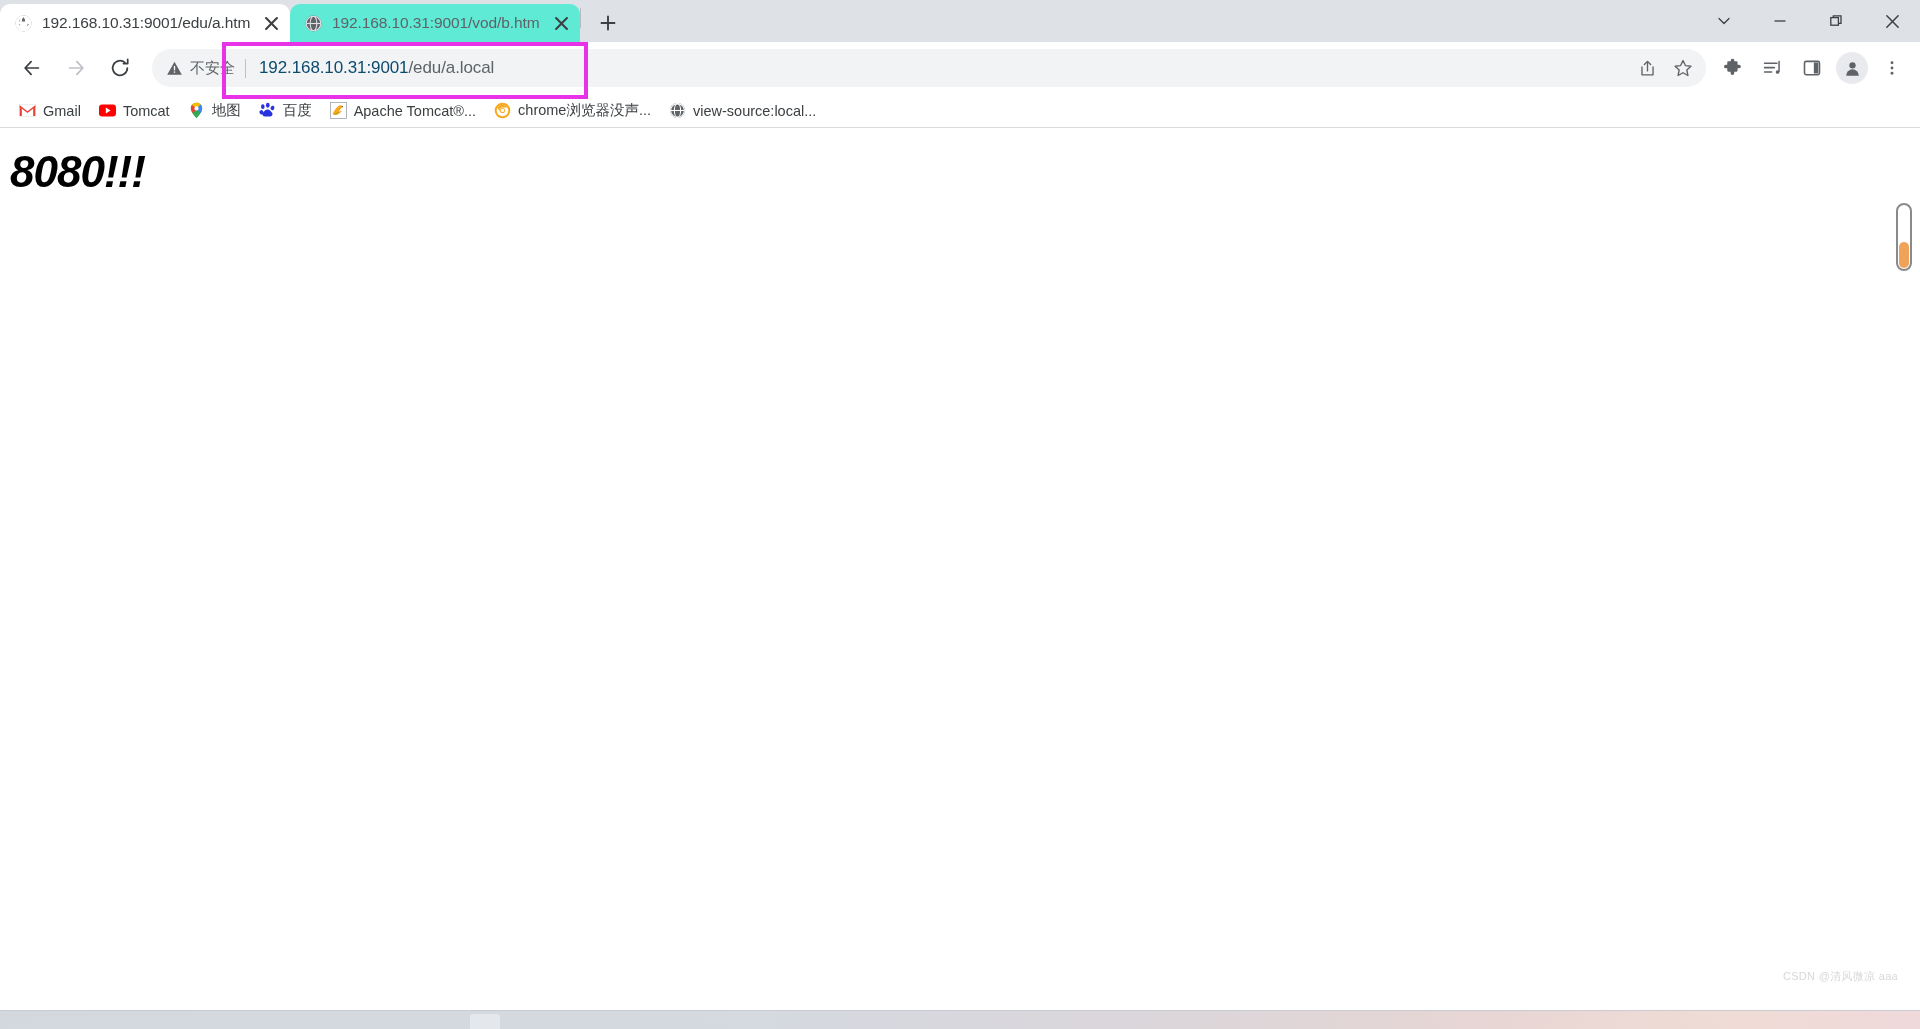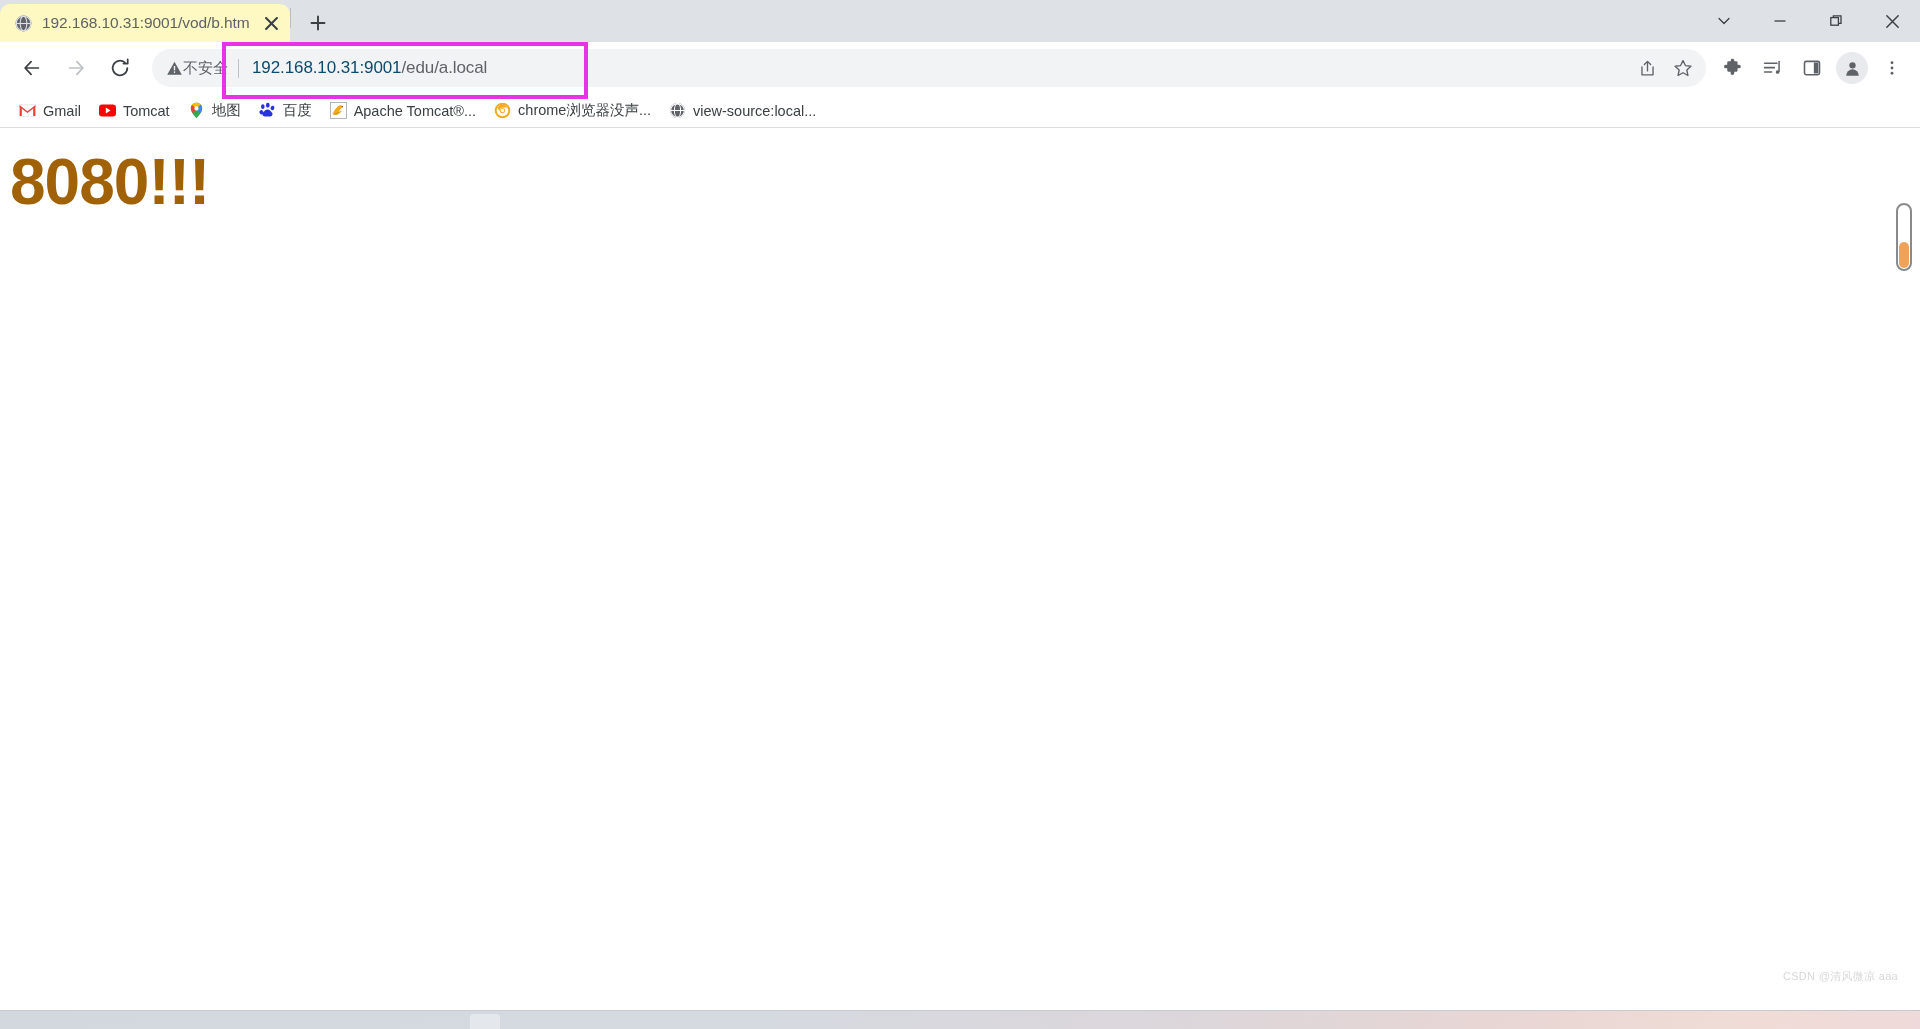--- a/index.html
+++ b/index.html
@@ -30,21 +30,21 @@
     width: 290px;
     display: flex;
     align-items: center;
     padding: 0 8px 0 14px;
     border-radius: 10px 10px 0 0;
     position: relative;
     gap: 9px;
     flex: 0 0 auto;
   }
   .tab.active { background: #ffffff; }
-  .tab.inactive { background: #fef9c3; }
+  .tab.inactive { background: #5eead4; }
   .tab-favicon {
     width: 19px; height: 19px;
     flex: 0 0 19px;
     display: flex; align-items: center; justify-content: center;
   }
   .tab-title {
     flex: 1 1 auto;
     font-size: 15.5px;
     color: #3c4043;
     white-space: nowrap;
@@ -112,20 +112,21 @@
     border-radius: 19px;
     display: flex;
     align-items: center;
     padding: 0 6px 0 14px;
     position: relative;
     min-width: 0;
   }
   .secbadge {
     display: flex;
     align-items: center;
+    gap: 7px;
     flex: 0 0 auto;
     padding-right: 10px;
   }
   .secbadge-text {
     font-size: 15px;
     color: #5f6368;
   }
   .omni-divider {
     width: 1px;
     height: 19px;
@@ -204,26 +205,27 @@
   }
 
   
   .page {
     flex: 1 1 auto;
     background: #ffffff;
     position: relative;
     overflow: hidden;
   }
   .page-h1 {
-    font-size: 64px;
+    font-size: 44px;
     font-weight: bold;
-    color: #a16207;
+    color: #000000;
     margin: 21px 0 0 10px;
     letter-spacing: -1px;
     line-height: 1.05;
+    font-style: italic;
   }
 
   
   .scroll-pill {
     position: absolute;
     right: 8px;
     top: 75px;
     width: 16px;
     height: 68px;
     border: 2px solid #8a8a8a;
@@ -284,20 +286,37 @@
   }
   svg { display: block; }
 </style>
 </head>
 <body>
 
 <div class="browser">
 
   <div class="tabstrip">
 
+    <div class="tab active">
+      <span class="tab-favicon">
+        <svg width="19" height="19" viewBox="0 0 24 24">
+          <circle cx="12" cy="12" r="10" fill="#5f6368"></circle>
+          <path d="M12 2a10 10 0 0 0 0 20 10 10 0 0 0 0-20zm0 2.2c1.2 1.1 2 3.3 2.1 5.3h-4.2c.1-2 .9-4.2 2.1-5.3zM6.6 9.5c.3-1.6 1.2-3 2.4-3.9-.5 1.1-.9 2.5-1 3.9H6.6zm-.5 2.5h1.8c.1 1.4.4 2.8 1 3.9a6 6 0 0 1-2.8-3.9zm11 0h1.8a6 6 0 0 1-2.8 3.9c.6-1.1.9-2.5 1-3.9z" fill="#ffffff"></path>
+          <circle cx="12" cy="12" r="9.2" fill="none" stroke="#ffffff" stroke-width="1.4"></circle>
+          <ellipse cx="12" cy="12" rx="4.2" ry="9.2" fill="none" stroke="#ffffff" stroke-width="1.4"></ellipse>
+          <line x1="2.9" y1="12" x2="21.1" y2="12" stroke="#ffffff" stroke-width="1.4"></line>
+        </svg>
+      </span>
+      <span class="tab-title">192.168.10.31:9001/edu/a.htm</span>
+      <span class="tab-close">
+        <svg width="13" height="13" viewBox="0 0 12 12">
+          <path d="M1 1 L11 11 M11 1 L1 11" stroke="#3c4043" stroke-width="1.9" stroke-linecap="round"></path>
+        </svg>
+      </span>
+    </div>
 
     <div class="tab inactive">
       <span class="tab-favicon">
         <svg width="19" height="19" viewBox="0 0 24 24">
           <circle cx="12" cy="12" r="10" fill="#5f6368"></circle>
           <circle cx="12" cy="12" r="9.2" fill="none" stroke="#dee1e6" stroke-width="1.4"></circle>
           <ellipse cx="12" cy="12" rx="4.2" ry="9.2" fill="none" stroke="#dee1e6" stroke-width="1.4"></ellipse>
           <line x1="2.9" y1="12" x2="21.1" y2="12" stroke="#dee1e6" stroke-width="1.4"></line>
         </svg>
       </span>

